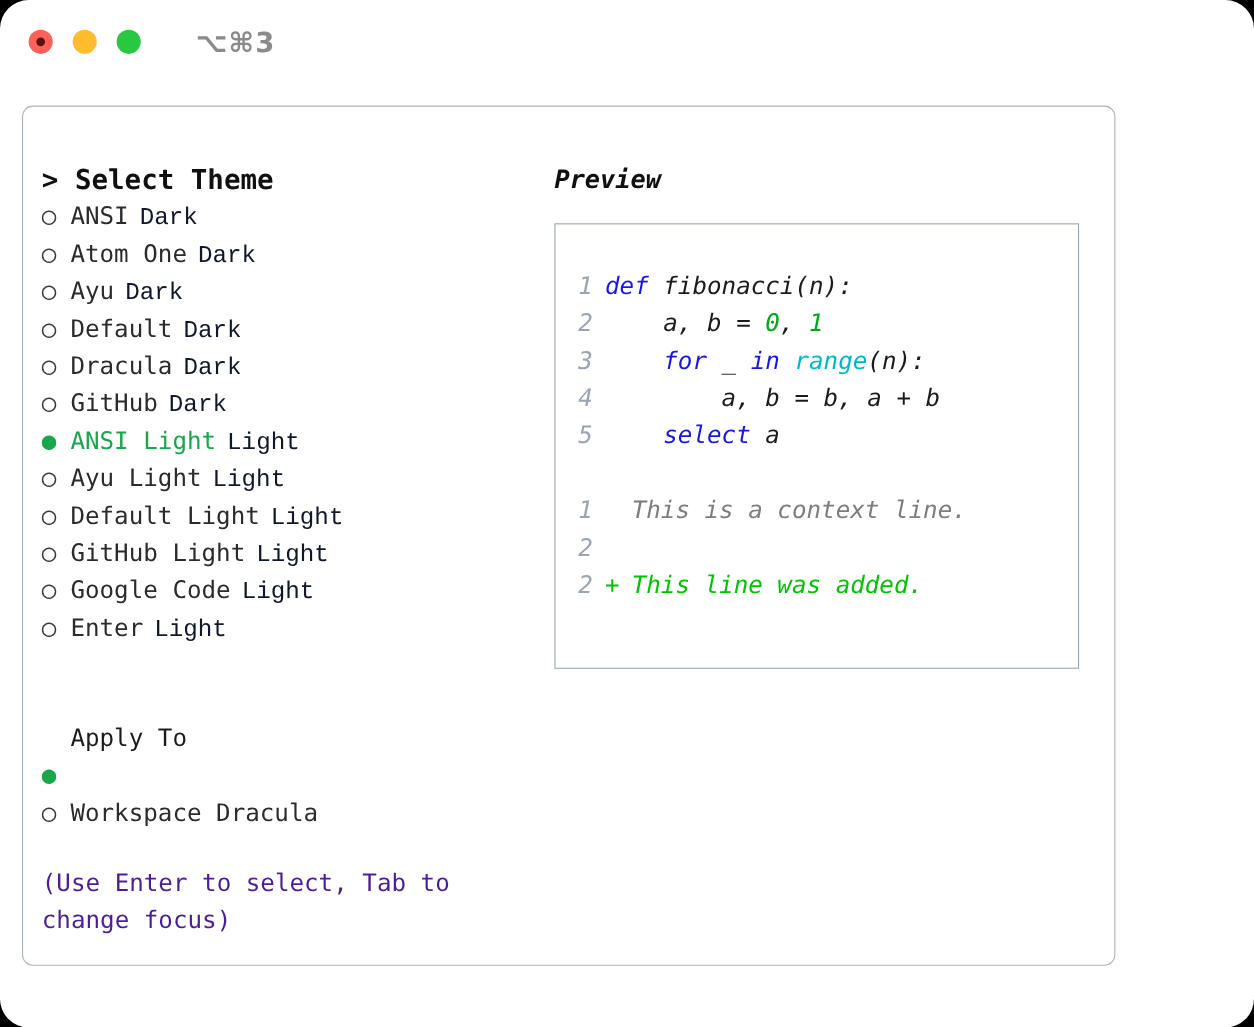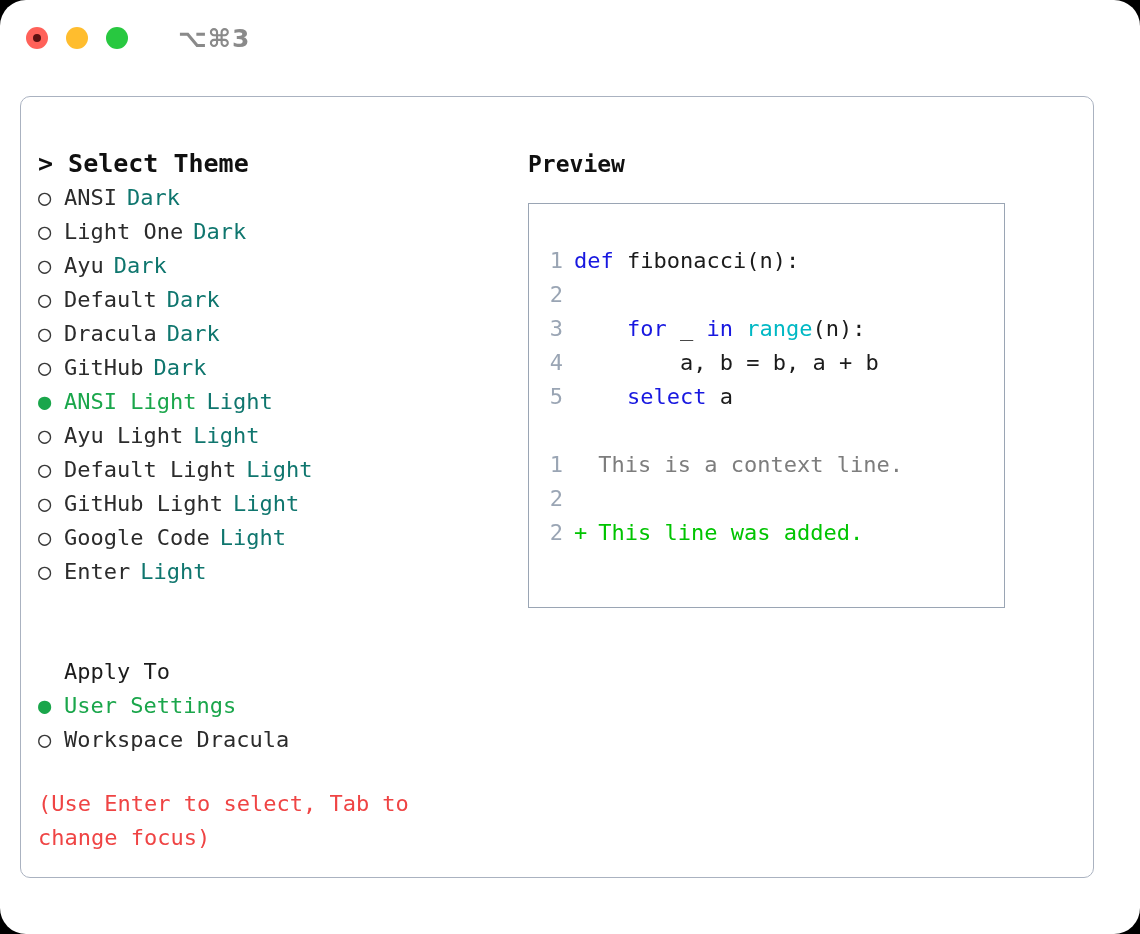--- a/index.html
+++ b/index.html
@@ -64,21 +64,21 @@
     font-weight: bold;
     color: #8a8a8a;
     letter-spacing: 1px;
   }
 
   
   #panel {
     position: absolute;
     left: 20px;
     top: 96px;
-    width: 1074px;
+    width: 994px;
     height: 782px;
     border: 1.5px solid #aab2c0;
     border-radius: 10px;
     box-sizing: border-box;
     background: #ffffff;
   }
 
   #content {
     position: absolute;
     left: 0; top: 0;
@@ -117,49 +117,51 @@
     font-size: 22px;
     color: #3a3a3a;
     line-height: 34px;
   }
   .marker.sel { color: #1aa64b; }
 
   .opt-label { color: #2b2b2b; }
   .opt-row.selected .opt-label { color: #1aa64b; }
 
   .opt-badge {
-    color: #0f766e;
+    color: #0f172a;
     margin-left: 10px;
+    font-family: Liberation Mono, monospace;
   }
 
   .apply-title {
     font-size: 22px;
     color: #1b1b1b;
     line-height: 34px;
     padding-left: 26px;
     white-space: pre;
     margin-top: 32px;
   }
 
   #spacer-block { height: 34px; }
 
   #hint {
     margin-top: 30px;
     font-size: 22px;
-    color: #ef4444;
+    color: #4c1d95;
     line-height: 34px;
     width: 410px;
   }
 
   
   #right-col {
     position: absolute;
-    left: 507px;
+    left: 483px;
     top: 50px;
     width: 490px;
+    font-style: italic;
   }
 
   #preview-title {
     font-size: 23px;
     font-weight: bold;
     color: #101010;
     line-height: 34px;
     white-space: pre;
   }
 
@@ -215,47 +217,47 @@
     <div id="title-shortcut">⌥⌘3</div>
   </div>
 
   <div id="panel">
     <div id="content">
 
       <div id="left-col">
         <div class="section-title">&gt; Select Theme</div>
         <div id="theme-list">
             <div class="opt-row"><span class="marker">○</span><span class="opt-label">ANSI</span><span class="opt-badge">Dark</span></div>
-            <div class="opt-row"><span class="marker">○</span><span class="opt-label">Light One</span><span class="opt-badge">Dark</span></div>
+            <div class="opt-row"><span class="marker">○</span><span class="opt-label">Atom One</span><span class="opt-badge">Dark</span></div>
             <div class="opt-row"><span class="marker">○</span><span class="opt-label">Ayu</span><span class="opt-badge">Dark</span></div>
             <div class="opt-row"><span class="marker">○</span><span class="opt-label">Default</span><span class="opt-badge">Dark</span></div>
             <div class="opt-row"><span class="marker">○</span><span class="opt-label">Dracula</span><span class="opt-badge">Dark</span></div>
             <div class="opt-row"><span class="marker">○</span><span class="opt-label">GitHub</span><span class="opt-badge">Dark</span></div>
             <div class="opt-row selected"><span class="marker sel">●</span><span class="opt-label">ANSI Light</span><span class="opt-badge">Light</span></div>
             <div class="opt-row"><span class="marker">○</span><span class="opt-label">Ayu Light</span><span class="opt-badge">Light</span></div>
             <div class="opt-row"><span class="marker">○</span><span class="opt-label">Default Light</span><span class="opt-badge">Light</span></div>
             <div class="opt-row"><span class="marker">○</span><span class="opt-label">GitHub Light</span><span class="opt-badge">Light</span></div>
             <div class="opt-row"><span class="marker">○</span><span class="opt-label">Google Code</span><span class="opt-badge">Light</span></div>
             <div class="opt-row"><span class="marker">○</span><span class="opt-label">Enter</span><span class="opt-badge">Light</span></div>
           </div>
         <div id="spacer-block"></div>
         <div class="apply-title">Apply To</div>
         <div id="apply-list">
-            <div class="opt-row selected"><span class="marker sel">●</span><span class="opt-label">User Settings</span></div>
+            <div class="opt-row selected"><span class="marker sel">●</span></div>
             <div class="opt-row"><span class="marker">○</span><span class="opt-label">Workspace Dracula</span></div>
           </div>
         <div id="hint">(Use Enter to select, Tab to change focus)</div>
       </div>
 
       <div id="right-col">
         <div id="preview-title">Preview</div>
         <div id="preview-box">
           <div id="code-block">
               <div class="code-line"><span class="lineno">1</span><span class="code-text"><span class="kw">def</span><span class="plain"> fibonacci(n):</span></span></div>
-              <div class="code-line"><span class="lineno">2</span></div>
+              <div class="code-line"><span class="lineno">2</span><span class="code-text"><span class="plain">    a, b = </span><span class="num">0</span><span class="plain">, </span><span class="num">1</span></span></div>
               <div class="code-line"><span class="lineno">3</span><span class="code-text"><span class="plain">    </span><span class="kw">for</span><span class="plain"> _ </span><span class="kw">in</span><span class="plain"> </span><span class="fn">range</span><span class="plain">(n):</span></span></div>
               <div class="code-line"><span class="lineno">4</span><span class="code-text"><span class="plain">        a, b = b, a + b</span></span></div>
               <div class="code-line"><span class="lineno">5</span><span class="code-text"><span class="plain">    </span><span class="kw">select</span><span class="plain"> a</span></span></div>
             </div>
           <div id="diff-gap"></div>
           <div id="diff-block">
               <div class="code-line"><span class="lineno">1</span><span class="code-text diff-ctx"><span class="diff-sign"> </span><span> This is a context line.</span></span></div>
               <div class="code-line"><span class="lineno">2</span></div>
               <div class="code-line"><span class="lineno">2</span><span class="code-text diff-add"><span class="diff-sign">+</span><span> This line was added.</span></span></div>
             </div>

